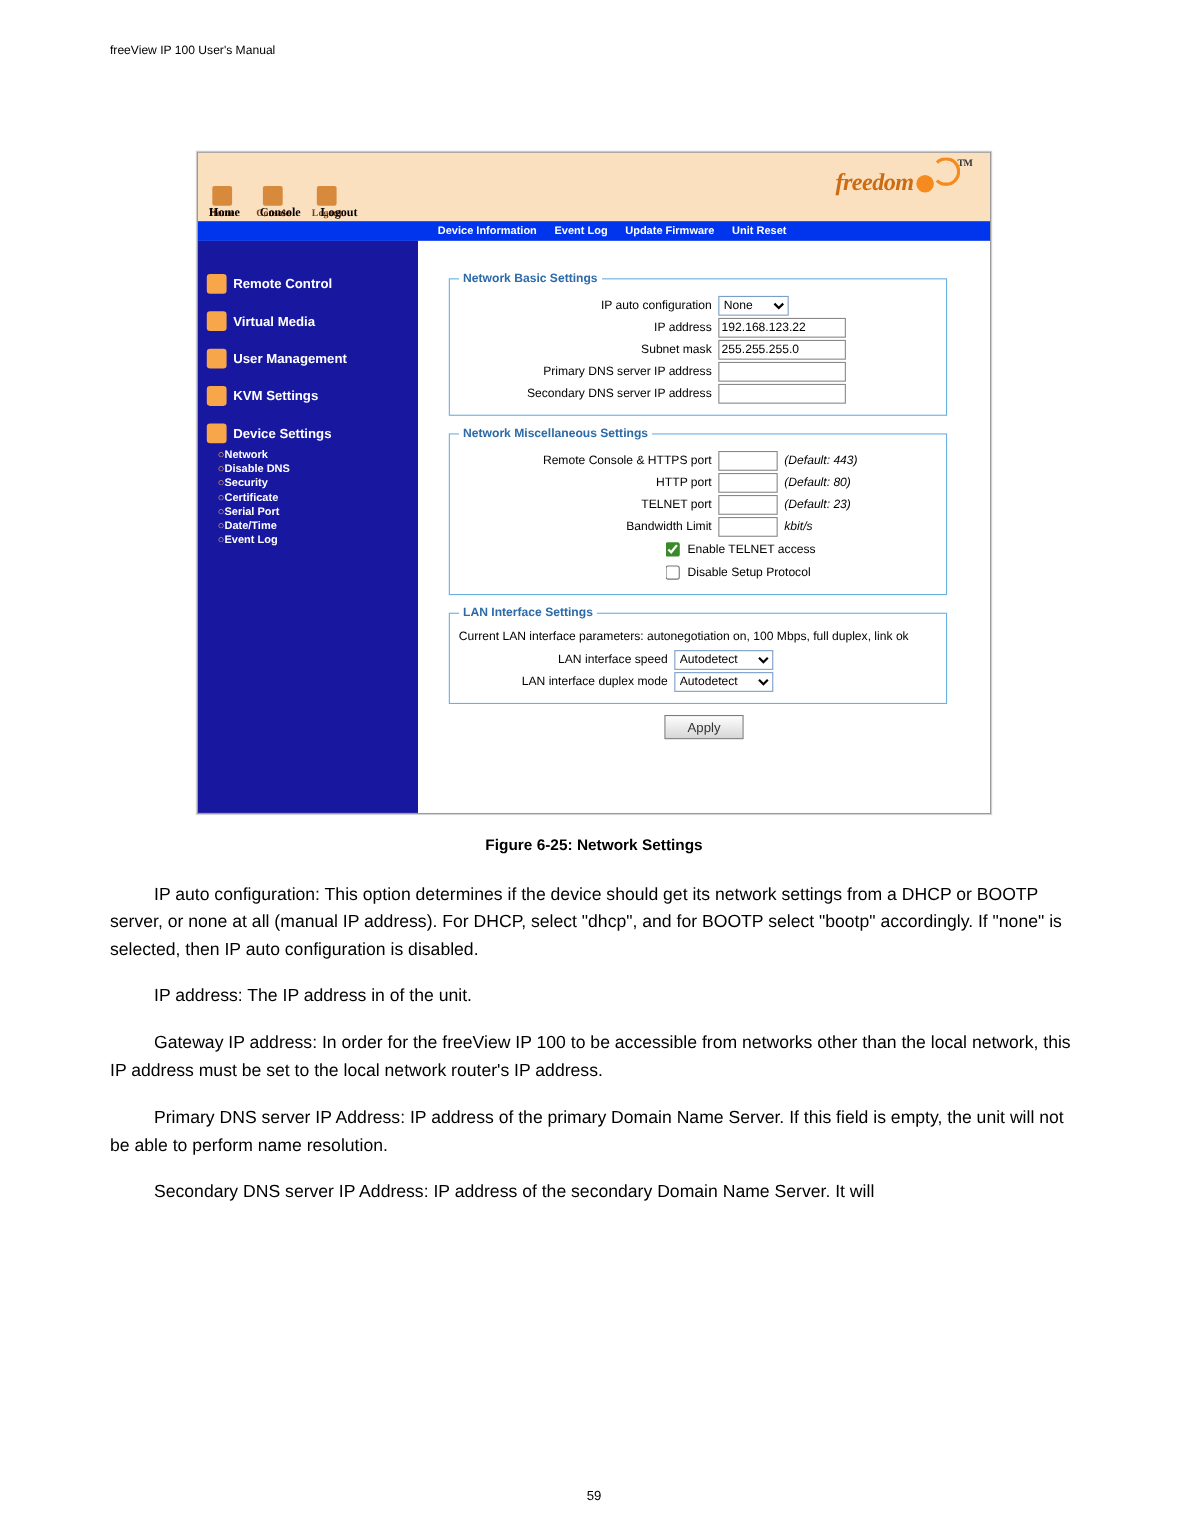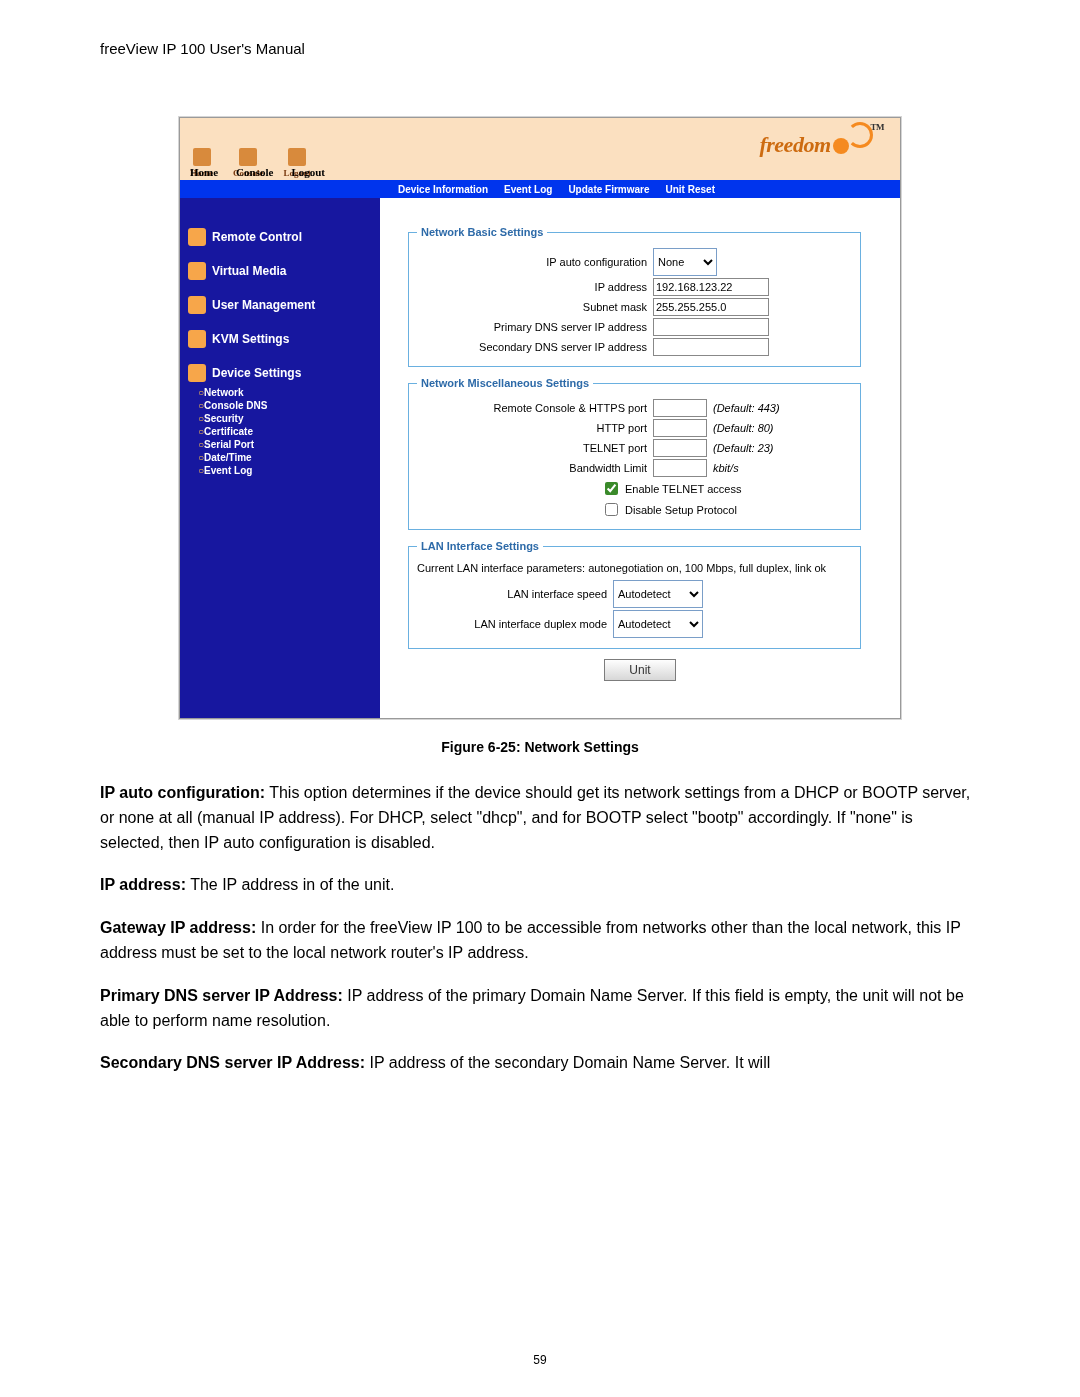--- a/index.html
+++ b/index.html
@@ -11,22 +11,22 @@
     font-size: 15px;
   }
   .page {
     width: 1080px;
     min-height: 1397px;
     box-sizing: border-box;
     padding: 40px 100px 40px 100px;
     position: relative;
   }
   .doc-header {
-    font-size: 15px;
-    margin-bottom: 60px;
+    font-size: 11px;
+    margin-bottom: 86px;
   }
   .screenshot {
     width: 720px;
     margin: 0 auto 20px auto;
     border: 1px solid #9a9a9a;
     box-shadow: 0 0 0 1px #d5d5d5;
   }
   
   .top-bar {
     background: #fbe0c0;
@@ -168,21 +168,21 @@
     font-size: 11px;
   }
   .form-row input[type=text] {
     width: 110px;
     height: 16px;
     font-size: 11px;
     border: 1px solid #888;
     padding: 0 2px;
   }
   .form-row select {
-    height: 28px;
+    height: 18px;
     font-size: 11px;
     border: 1px solid #7a9ec8;
     background:#fff;
   }
   .form-row .hint {
     margin-left: 6px;
     font-size: 11px;
     font-style: italic;
   }
   .form-row input.small { width: 48px; }
@@ -216,21 +216,21 @@
     text-align: center;
     font-weight: bold;
     font-size: 14px;
     margin: 18px 0 26px 0;
   }
   .para {
     font-size: 16px;
     line-height: 1.55;
     margin: 0 0 18px 0;
   }
-  .para b { font-weight: bold; }
+  .para b { font-weight: normal; margin-left: 40px; }
   .page-number {
     text-align: center;
     font-size: 12px;
     position: absolute;
     bottom: 30px;
     left: 0; right: 0;
   }
 </style>
 </head>
 <body>
@@ -288,21 +288,21 @@
         <div class="nav-row">
           <span class="nav-icon"></span>
           <span>KVM Settings</span>
         </div>
         <div class="nav-row" style="margin-bottom:4px">
           <span class="nav-icon"></span>
           <span>Device Settings</span>
         </div>
         <div class="subnav">
           <div><span class="bullet">○</span><span>Network</span></div>
-          <div><span class="bullet">○</span><span>Console DNS</span></div>
+          <div><span class="bullet">○</span><span>Disable DNS</span></div>
           <div><span class="bullet">○</span><span>Security</span></div>
           <div><span class="bullet">○</span><span>Certificate</span></div>
           <div><span class="bullet">○</span><span>Serial Port</span></div>
           <div><span class="bullet">○</span><span>Date/Time</span></div>
           <div><span class="bullet">○</span><span>Event Log</span></div>
         </div>
       </div>
 
       <div class="content">
         <fieldset>
@@ -373,21 +373,21 @@
             </select>
           </div>
           <div class="form-row">
             <label style="width:190px">LAN interface duplex mode</label>
             <select style="width:90px">
               <option>Autodetect</option>
             </select>
           </div>
         </fieldset>
 
-        <button class="apply-btn">Unit</button>
+        <button class="apply-btn">Apply</button>
       </div>
     </div>
   </div>
 
   <div class="figure-caption">Figure 6-25: Network Settings</div>
 
   <p class="para"><b>IP auto configuration:</b><span> This option determines if the device should get its network settings from a DHCP or BOOTP server, or none at all (manual IP address). For DHCP, select "dhcp", and for BOOTP select "bootp" accordingly. If "none" is selected, then IP auto configuration is disabled.</span></p>
   <p class="para"><b>IP address:</b><span> The IP address in of the unit.</span></p>
   <p class="para"><b>Gateway IP address:</b><span> In order for the freeView IP 100 to be accessible from networks other than the local network, this IP address must be set to the local network router's IP address.</span></p>
   <p class="para"><b>Primary DNS server IP Address:</b><span> IP address of the primary Domain Name Server. If this field is empty, the unit will not be able to perform name resolution.</span></p>

